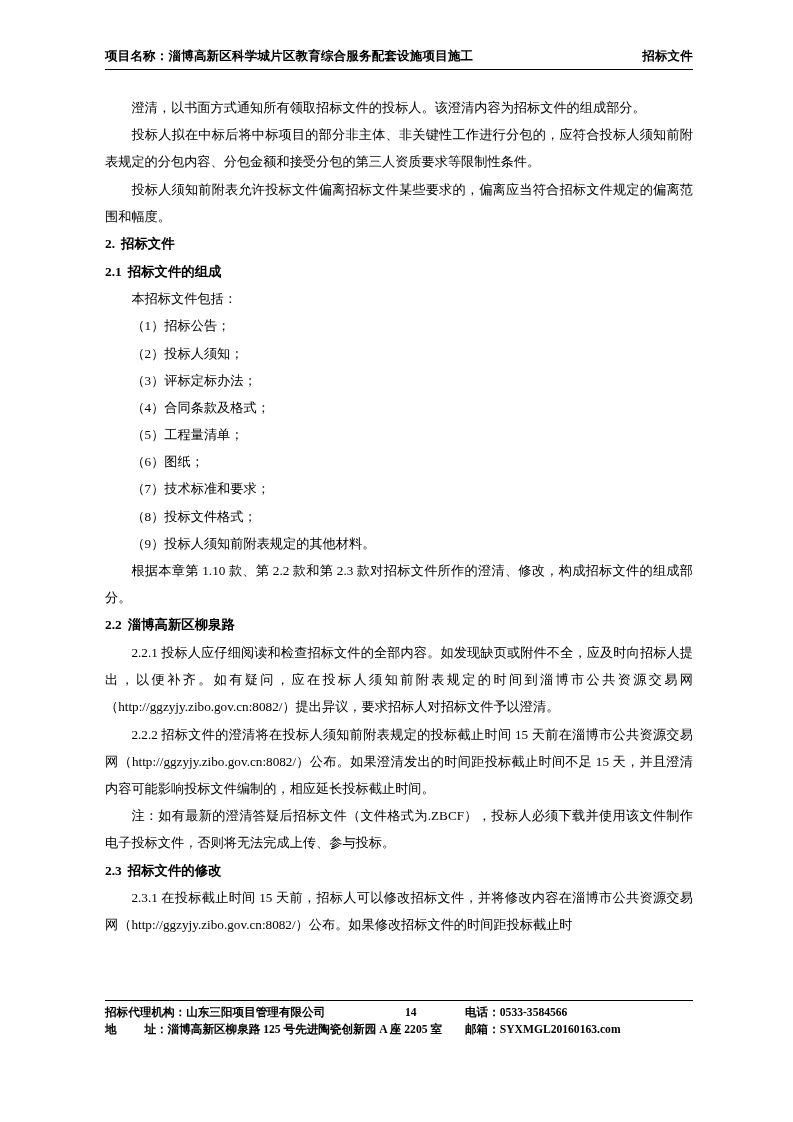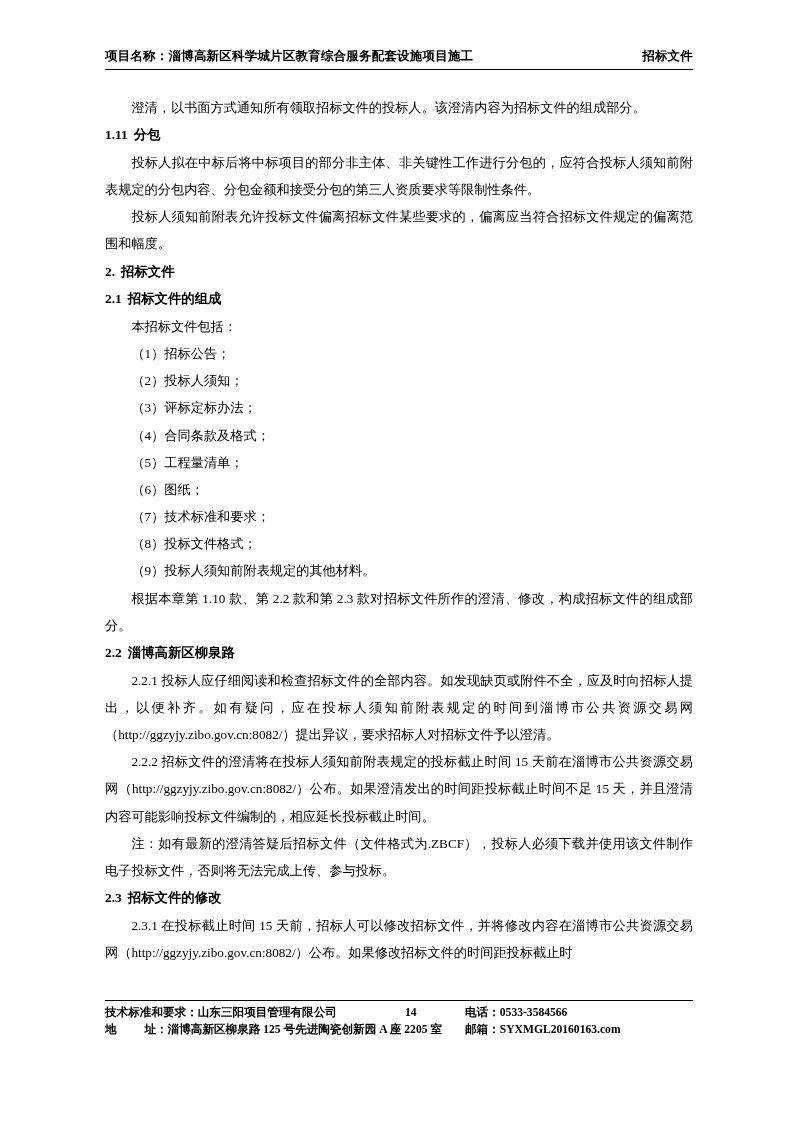--- a/index.html
+++ b/index.html
@@ -106,23 +106,20 @@
       <div class="left">
         <span>项目名称：</span><span>淄博高新区科学城片区教育综合服务配套设施项目施工</span>
       </div>
       <div class="right">招标文件</div>
     </div>
 
     <div class="body-block">
 
       <p class="p-ind">澄清，以书面方式通知所有领取招标文件的投标人。该澄清内容为招标文件的组成部分。</p>
 
-      <p class="h-num">
-        <span class="num">1.11</span><span>分包</span>
-      </p>
       <p class="p-ind">投标人拟在中标后将中标项目的部分非主体、非关键性工作进行分包的，应符合投标人须知前附表规定的分包内容、分包金额和接受分包的第三人资质要求等限制性条件。</p>
 
       <p class="p-ind">投标人须知前附表允许投标文件偏离招标文件某些要求的，偏离应当符合招标文件规定的偏离范围和幅度。</p>
 
       <p class="h-num">
         <span class="num">2.</span><span>招标文件</span>
       </p>
 
       <p class="h-num">
         <span class="num">2.1</span><span>招标文件的组成</span>
@@ -152,21 +149,21 @@
         <span class="num">2.3</span><span>招标文件的修改</span>
       </p>
       <p class="p-ind">2.3.1 在投标截止时间 15 天前，招标人可以修改招标文件，并将修改内容在淄博市公共资源交易网（http://ggzyjy.zibo.gov.cn:8082/）公布。如果修改招标文件的时间距投标截止时</p>
 
     </div>
   </div>
 
   <div class="doc-footer">
     <div class="footer-row r1">
       <div class="fcol1">
-        <span>技术标准和要求：</span><span>山东三阳项目管理有限公司</span>
+        <span>招标代理机构：</span><span>山东三阳项目管理有限公司</span>
       </div>
       <div class="fcol2">14</div>
       <div class="fcol3">
         <span>电话：</span><span>0533-3584566</span>
       </div>
     </div>
     <div class="footer-row r2">
       <div class="fcol1">
         <span>地</span><span class="sp-wide"></span><span>址：</span><span>淄博高新区柳泉路 125 号先进陶瓷创新园 A 座 2205 室</span>
       </div>

